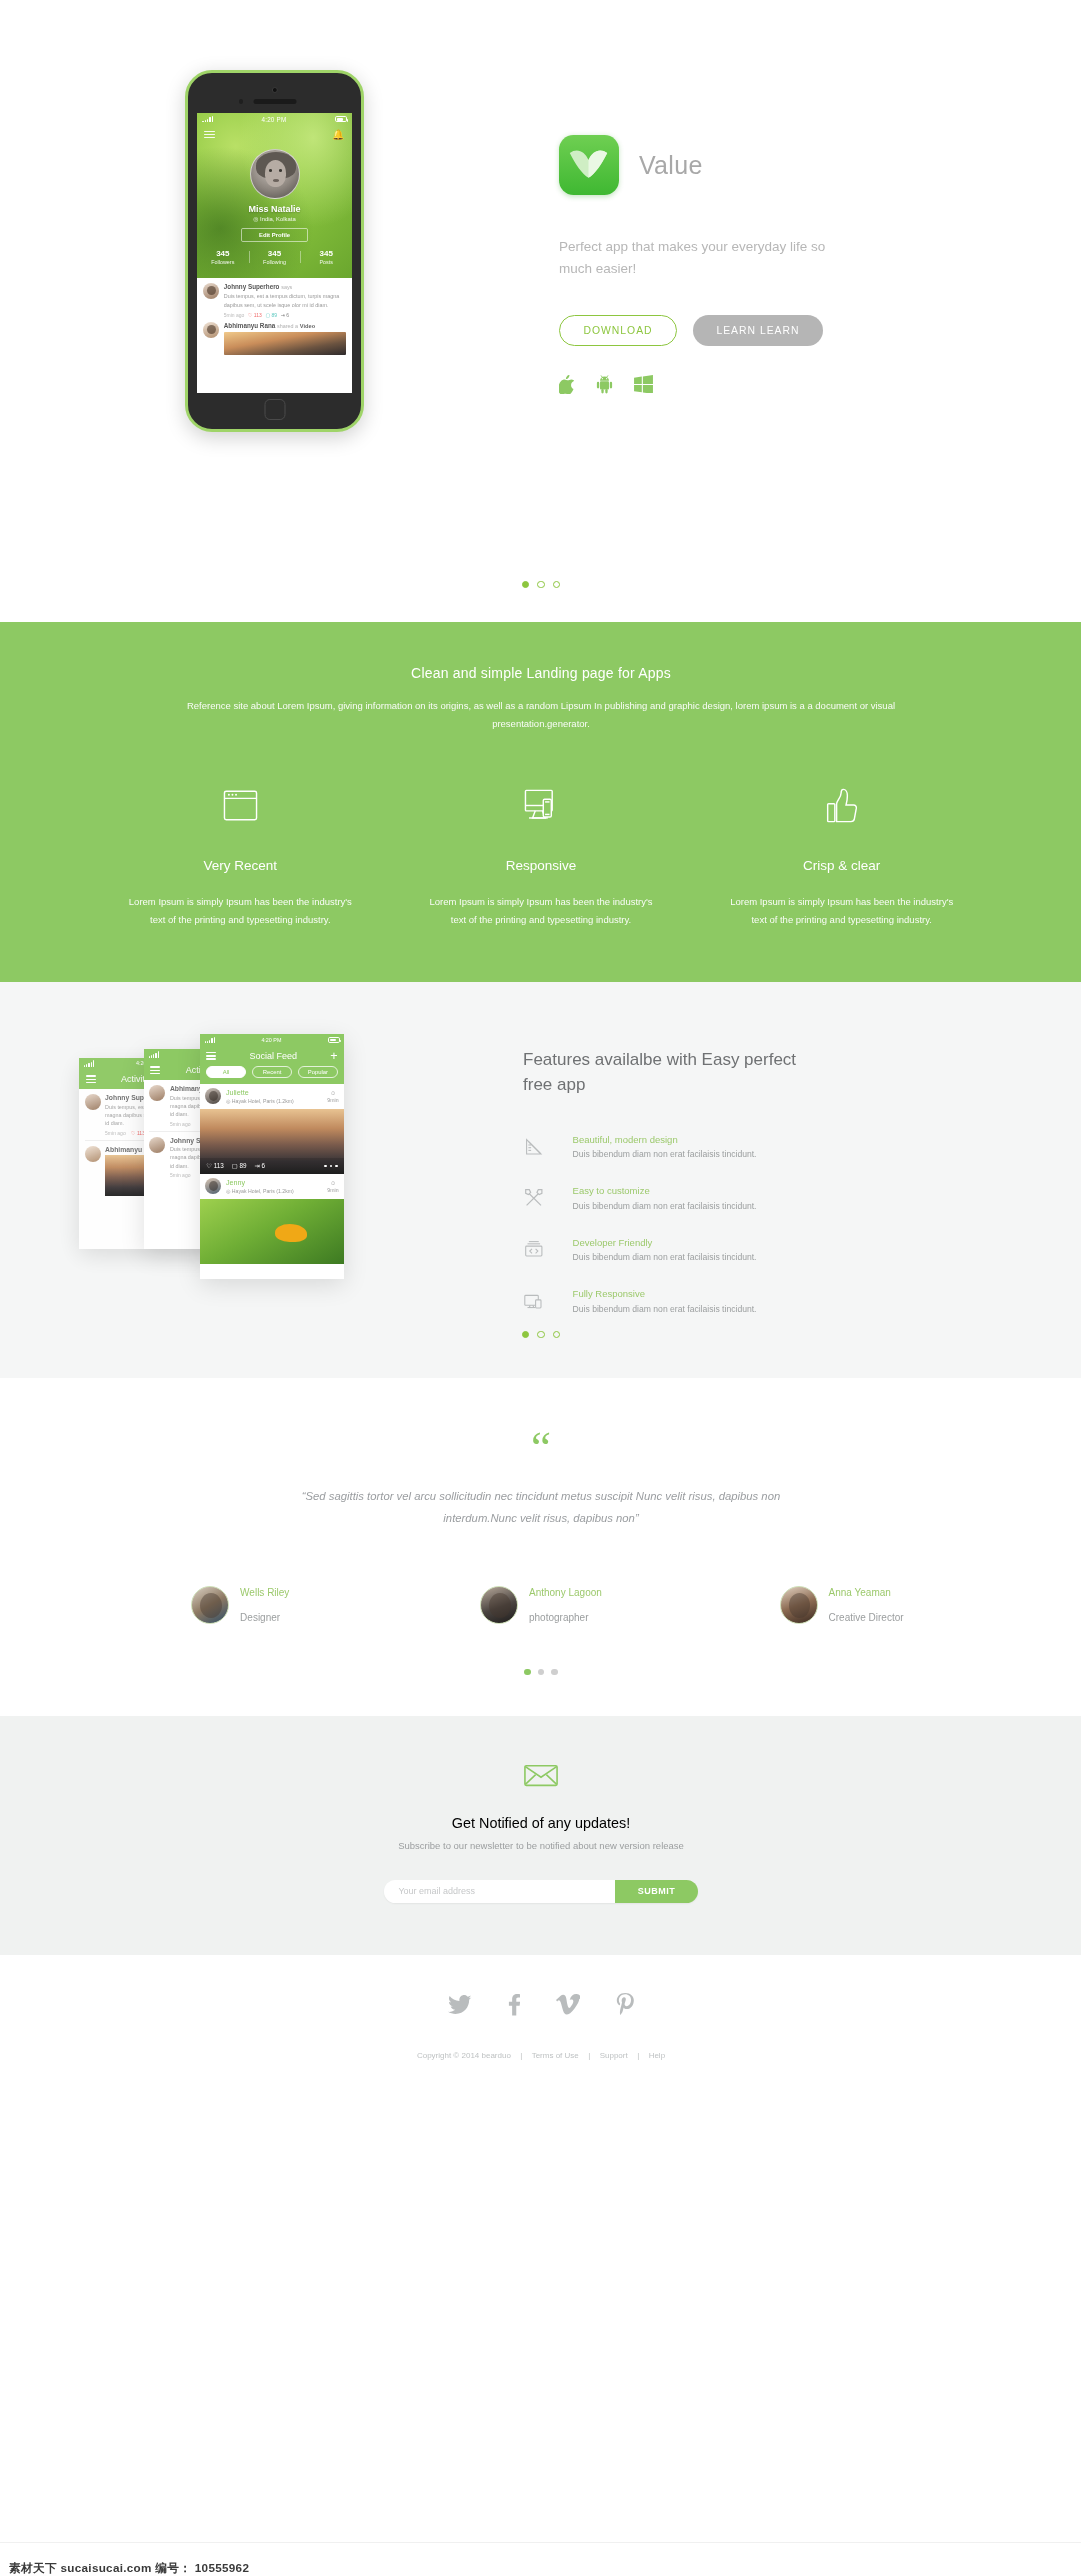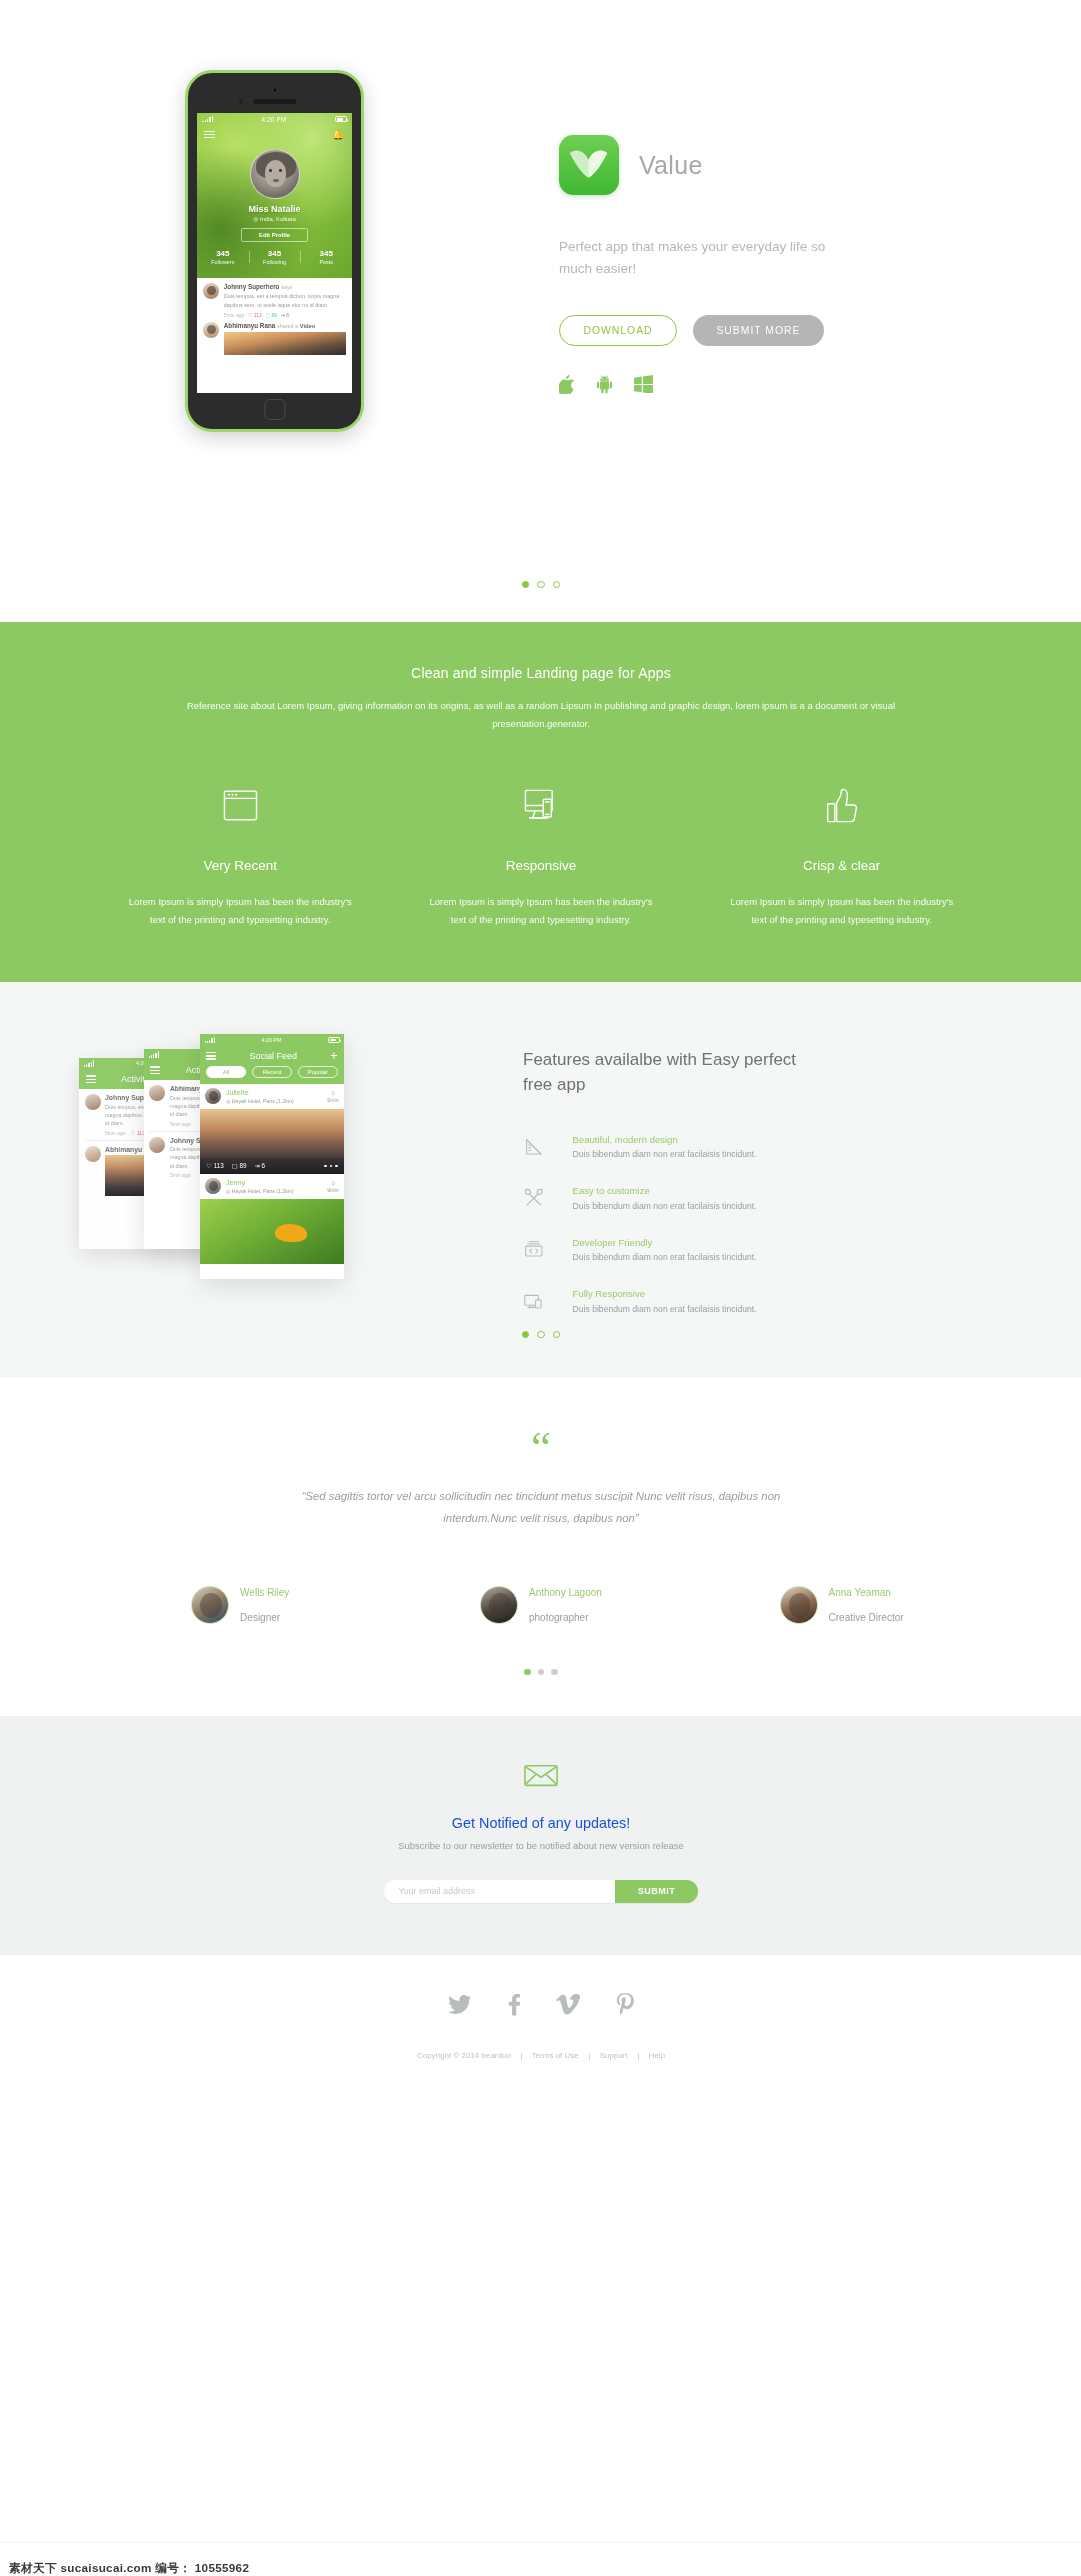--- a/index.html
+++ b/index.html
@@ -239,21 +239,21 @@
   .author .meta { text-align:left; }
   .author .nm { font-size:10px; color:#9cc96c; }
   .author .rl { font-size:10px; color:#9b9e9f; margin-top:14px;}
   .testi-dots{ display:flex;justify-content:center;gap:7.2px;margin-top:45px;}
   .testi-dots .d{width:6.3px;height:6.3px;border-radius:50%;background:#cfcfcf;}
   .testi-dots .d.on{background:#8dc963;}
 
   
   .news { background:#f0f2f1; padding:47px 0 52px; text-align:center; }
   .news .env { color:#8dc963; }
-  .news h3 { font-size:14.4px; color:#1d4ed8; font-weight:normal; margin-top:23.4px;}
+  .news h3 { font-size:14.4px; color:#000000; font-weight:normal; margin-top:23.4px;}
   .news p { font-size:9.5px; color:#9b9e9f; margin-top:9px;}
   .news-form { margin:29px auto 0; width:314px; height:23.4px; display:flex; border-radius:11.7px; overflow:hidden; box-shadow:0 0.9px 1.8px rgba(0,0,0,.06);}
   .news-form input {
     flex:1; border:none; outline:none; background:#fff;
     padding:0 14.4px; font-size:9px; color:#777;
     font-family:"Liberation Sans", sans-serif;
   }
   .news-form input::placeholder{ color:#c6c8c9; }
   .news-form button {
     width:83px; border:none; background:#8dc963; color:#fff;
@@ -372,21 +372,21 @@
             <path d="M23 12 C27 2 36 -2 44 4 C38 16 30 28 23 32 Z" fill="#eaf8e4"></path>
           </svg>
         </div>
         <div class="brand-name">Value</div>
       </div>
 
       <div class="tagline">Perfect app that makes your everyday life so much easier!</div>
 
       <div class="btn-row">
         <div class="btn btn-download">DOWNLOAD</div>
-        <div class="btn btn-learn">SUBMIT MORE</div>
+        <div class="btn btn-learn">LEARN LEARN</div>
       </div>
 
       <div class="plat-row">
         <span>
           <svg width="15.3" height="19" viewBox="0 0 17 21">
               <path fill="#8dc963" d="M11.6 0c.1 1.1-.3 2.2-1 3-.7.9-1.8 1.5-2.9 1.4-.1-1.1.4-2.2 1-2.9C9.4.6 10.6 0 11.6 0zM15.6 7.3c-1.4.9-2.2 2.4-2.2 4 0 1.9 1.1 3.5 2.7 4.2-.4 1.2-.9 2.3-1.7 3.4-1 1.4-2 2.8-3.6 2.8-1.5 0-2-.9-3.8-.9s-2.3.9-3.8.9c-1.6 0-2.7-1.5-3.7-2.9C-1.6 15.5-.5 9.3 2.4 6.6c1-1 2.4-1.6 3.8-1.6 1.5 0 2.4.9 3.7.9 1.2 0 2-.9 3.8-.9 1.1 0 2.4.5 3.4 1.5-.5.3-1 .5-1.5.8z"></path>
             </svg>
         </span>
         <span>
           <svg width="17" height="19" viewBox="0 0 19 21">

